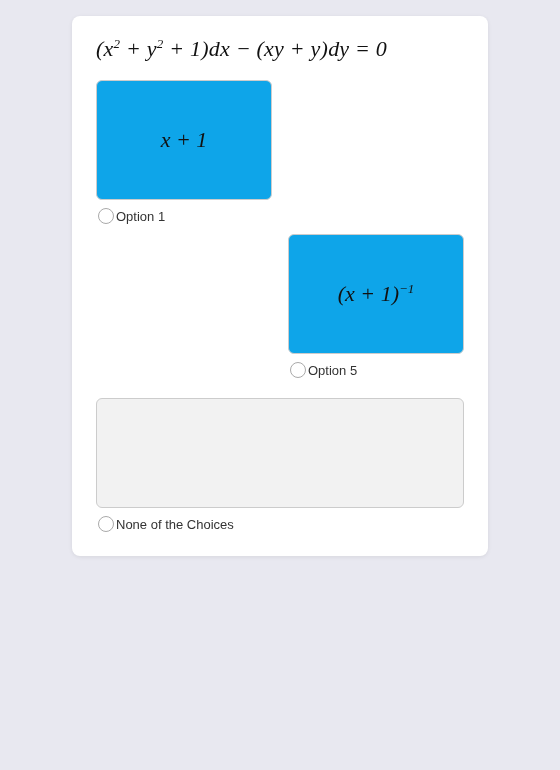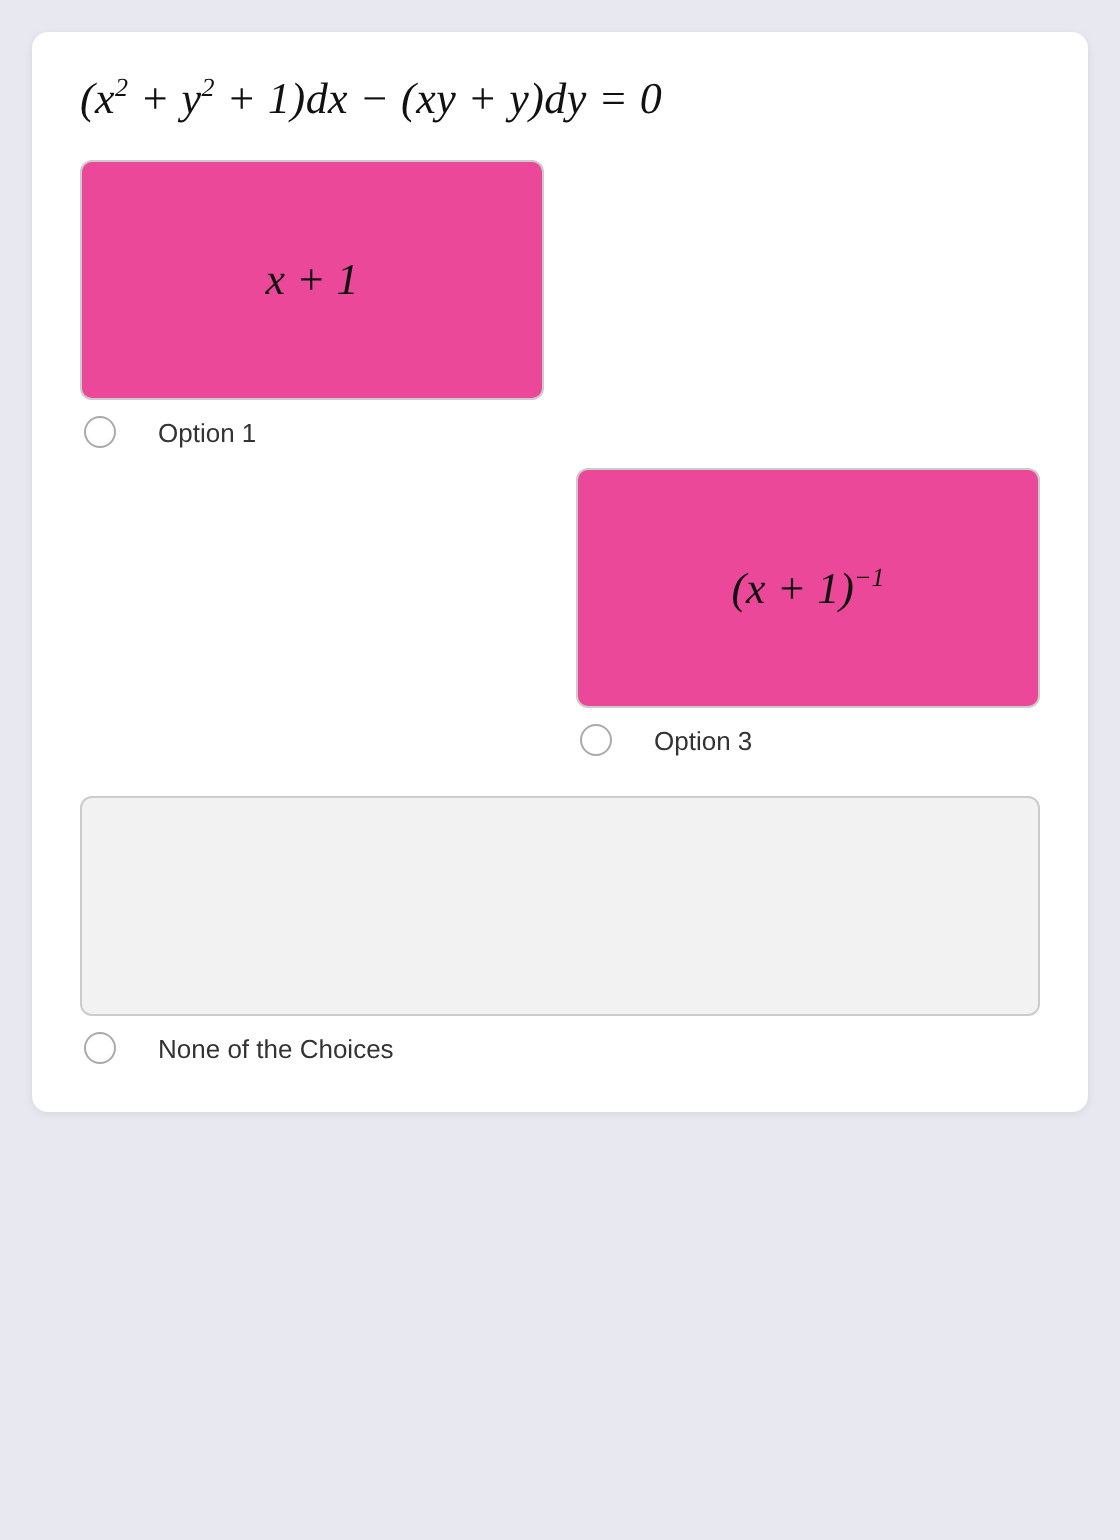--- a/index.html
+++ b/index.html
@@ -10,21 +10,21 @@
       min-height: 770px;
       display: flex;
       align-items: flex-start;
       justify-content: center;
       padding: 16px;
     }
     .card {
       background: #fff;
       border-radius: 8px;
       padding: 20px 24px 24px 24px;
-      width: 528px;
+      width: 416px;
       box-shadow: 0 1px 4px rgba(0,0,0,0.08);
     }
     .question {
       font-size: 22px;
       font-style: italic;
       margin-bottom: 18px;
       color: #111;
       letter-spacing: 0.01em;
     }
     .options-grid {
@@ -37,31 +37,31 @@
       flex-direction: column;
       margin-bottom: 10px;
     }
     .option-box {
       border: 1.5px solid #ccc;
       border-radius: 6px;
       height: 120px;
       display: flex;
       align-items: center;
       justify-content: center;
-      background: #ec4899;
+      background: #0ea5e9;
       font-size: 22px;
       font-style: italic;
       color: #111;
       margin-bottom: 8px;
       text-align: right;
     }
     .option-label {
       display: flex;
       align-items: center;
-      gap: 21px;
+      gap: 2px;
       font-family: Arial, sans-serif;
       font-size: 13px;
       color: #333;
       cursor: pointer;
       padding-left: 2px;
     }
     .option-radio {
       width: 16px;
       height: 16px;
       border: 1.5px solid #aaa;
@@ -109,21 +109,21 @@
 
     <div class="option-block">
     </div>
 
     <div class="option-block">
       <div class="option-box">
         <span>(<i>x</i> + 1)<sup>−1</sup></span>
       </div>
       <label class="option-label">
         <span class="option-radio"></span>
-        <span>Option 3</span>
+        <span>Option 5</span>
       </label>
     </div>
 
   </div>
 
   <div class="none-block">
     <div class="none-box"></div>
     <label class="option-label">
       <span class="option-radio"></span>
       <span>None of the Choices</span>

